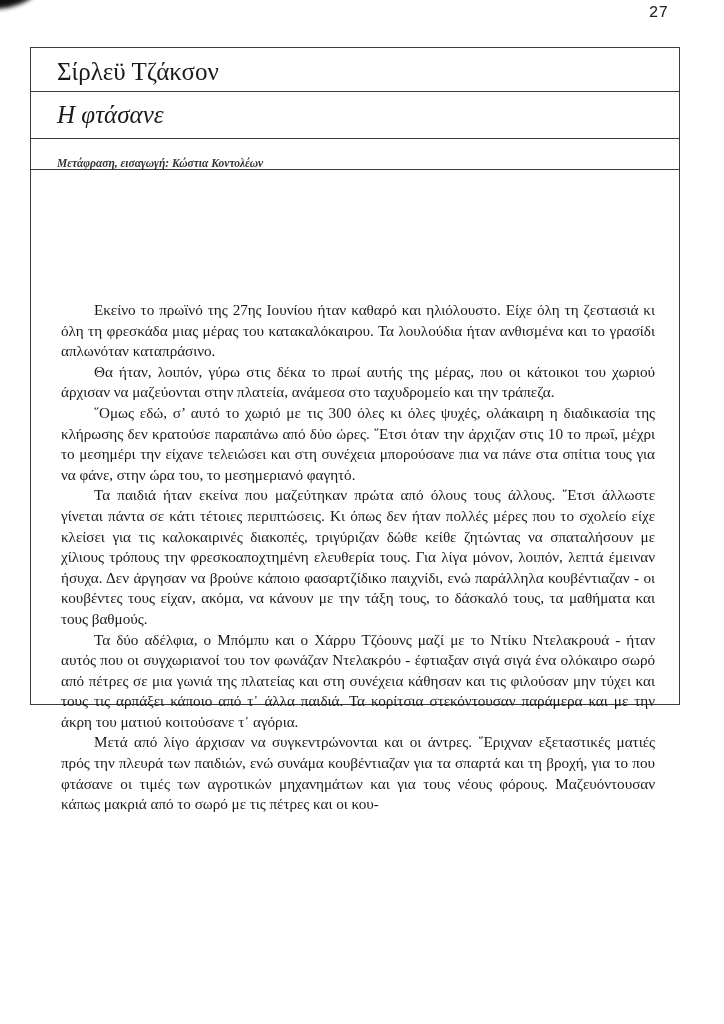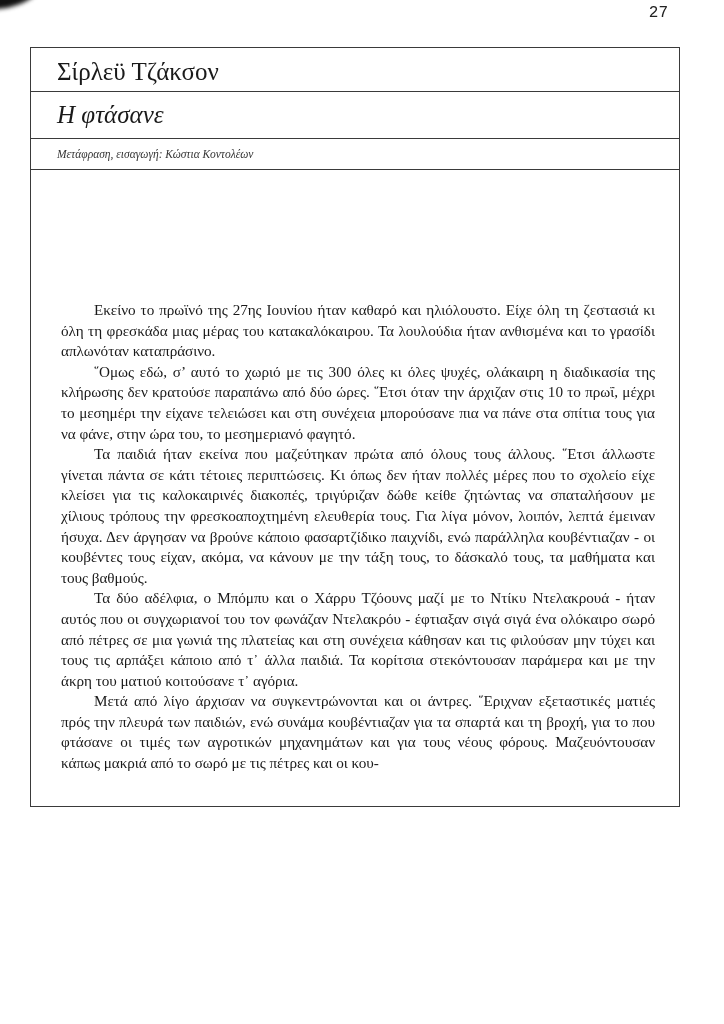--- a/index.html
+++ b/index.html
@@ -32,21 +32,21 @@
       right: 56px;
       font-size: 16px;
       color: #222;
       font-family: Liberation Mono, monospace;
     }
     .frame {
       position: absolute;
       left: 30px;
       top: 47px;
       width: 650px;
-      height: 760px;
+      height: 658px;
       border: 1.3px solid #3a3a3a;
       box-sizing: border-box;
     }
     .header-row {
       border-bottom: 1.3px solid #3a3a3a;
       box-sizing: border-box;
       padding-left: 26px;
     }
     .author-row {
       height: 44px;
@@ -66,21 +66,22 @@
     }
     .title {
       font-size: 25px;
       font-style: italic;
       font-weight: normal;
       margin: 0;
     }
     .translator-row {
       height: 31px;
       display: flex;
-      align-items: center;
+      align-items: flex-end;
+      font-weight: bold;
     }
     .translator {
       font-size: 11.5px;
       font-style: italic;
       color: #333;
     }
     .body-text {
       position: absolute;
       left: 30px;
       top: 252px;
@@ -109,18 +110,19 @@
   </div>
   <div class="header-row title-row">
     <h2 class="title">Η φτάσανε</h2>
   </div>
   <div class="header-row translator-row">
     <span class="translator">Μετάφραση, εισαγωγή: Κώστια Κοντολέων</span>
   </div>
 
   <div class="body-text">
     <p>Εκείνο το πρωϊνό της 27ης Ιουνίου ήταν καθαρό και ηλιόλουστο. Είχε όλη τη ζεστασιά κι όλη τη φρεσκάδα μιας μέρας του κατακαλόκαιρου. Τα λουλούδια ήταν ανθισμένα και το γρασίδι απλωνόταν καταπράσινο.</p>
+    <p>Θα ήταν, λοιπόν, γύρω στις δέκα το πρωί αυτής της μέρας, που οι κάτοικοι του χωριού άρχισαν να μαζεύονται στην πλατεία, ανάμεσα στο ταχυδρομείο και την τρά­πεζα.</p>
     <p>῞Ομως εδώ, σ’ αυτό το χωριό με τις 300 όλες κι όλες ψυχές, ολάκαιρη η διαδικα­σία της κλήρωσης δεν κρατούσε παραπάνω από δύο ώρες. ῞Ετσι όταν την άρχιζαν στις 10 το πρωΐ, μέχρι το μεσημέρι την είχανε τελειώσει και στη συνέχεια μπορού­σανε πια να πάνε στα σπίτια τους για να φάνε, στην ώρα του, το μεσημεριανό φαγη­τό.</p>
     <p>Τα παιδιά ήταν εκείνα που μαζεύτηκαν πρώτα από όλους τους άλλους. ῞Ετσι άλ­λωστε γίνεται πάντα σε κάτι τέτοιες περιπτώσεις. Κι όπως δεν ήταν πολλές μέρες που το σχολείο είχε κλείσει για τις καλοκαιρινές διακοπές, τριγύριζαν δώθε κείθε ζητώντας να σπαταλήσουν με χίλιους τρόπους την φρεσκοαποχτημένη ελευθερία τους. Για λίγα μόνον, λοιπόν, λεπτά έμειναν ήσυχα. Δεν άργησαν να βρούνε κάποιο φασαρτζίδικο παιχνίδι, ενώ παράλληλα κουβέντιαζαν - οι κουβέντες τους είχαν, ακόμα, να κάνουν με την τάξη τους, το δάσκαλό τους, τα μαθήματα και τους βαθ­μούς.</p>
     <p>Τα δύο αδέλφια, ο Μπόμπυ και ο Χάρρυ Τζόουνς μαζί με το Ντίκυ Ντελακρουά - ήταν αυτός που οι συγχωριανοί του τον φωνάζαν Ντελακρόυ - έφτιαξαν σιγά σιγά ένα ολόκαιρο σωρό από πέτρες σε μια γωνιά της πλατείας και στη συνέχεια κάθησαν και τις φιλούσαν μην τύχει και τους τις αρπάξει κάποιο από τ᾽ άλλα παιδιά. Τα κορί­τσια στεκόντουσαν παράμερα και με την άκρη του ματιού κοιτούσανε τ᾽ αγόρια.</p>
     <p>Μετά από λίγο άρχισαν να συγκεντρώνονται και οι άντρες. ῞Εριχναν εξεταστι­κές ματιές πρός την πλευρά των παιδιών, ενώ συνάμα κουβέντιαζαν για τα σπαρτά και τη βροχή, για το που φτάσανε οι τιμές των αγροτικών μηχανημάτων και για τους νέους φόρους. Μαζευόντουσαν κάπως μακριά από το σωρό με τις πέτρες και οι κου-</p>
   </div>
 </div>
 
 </body></html>

